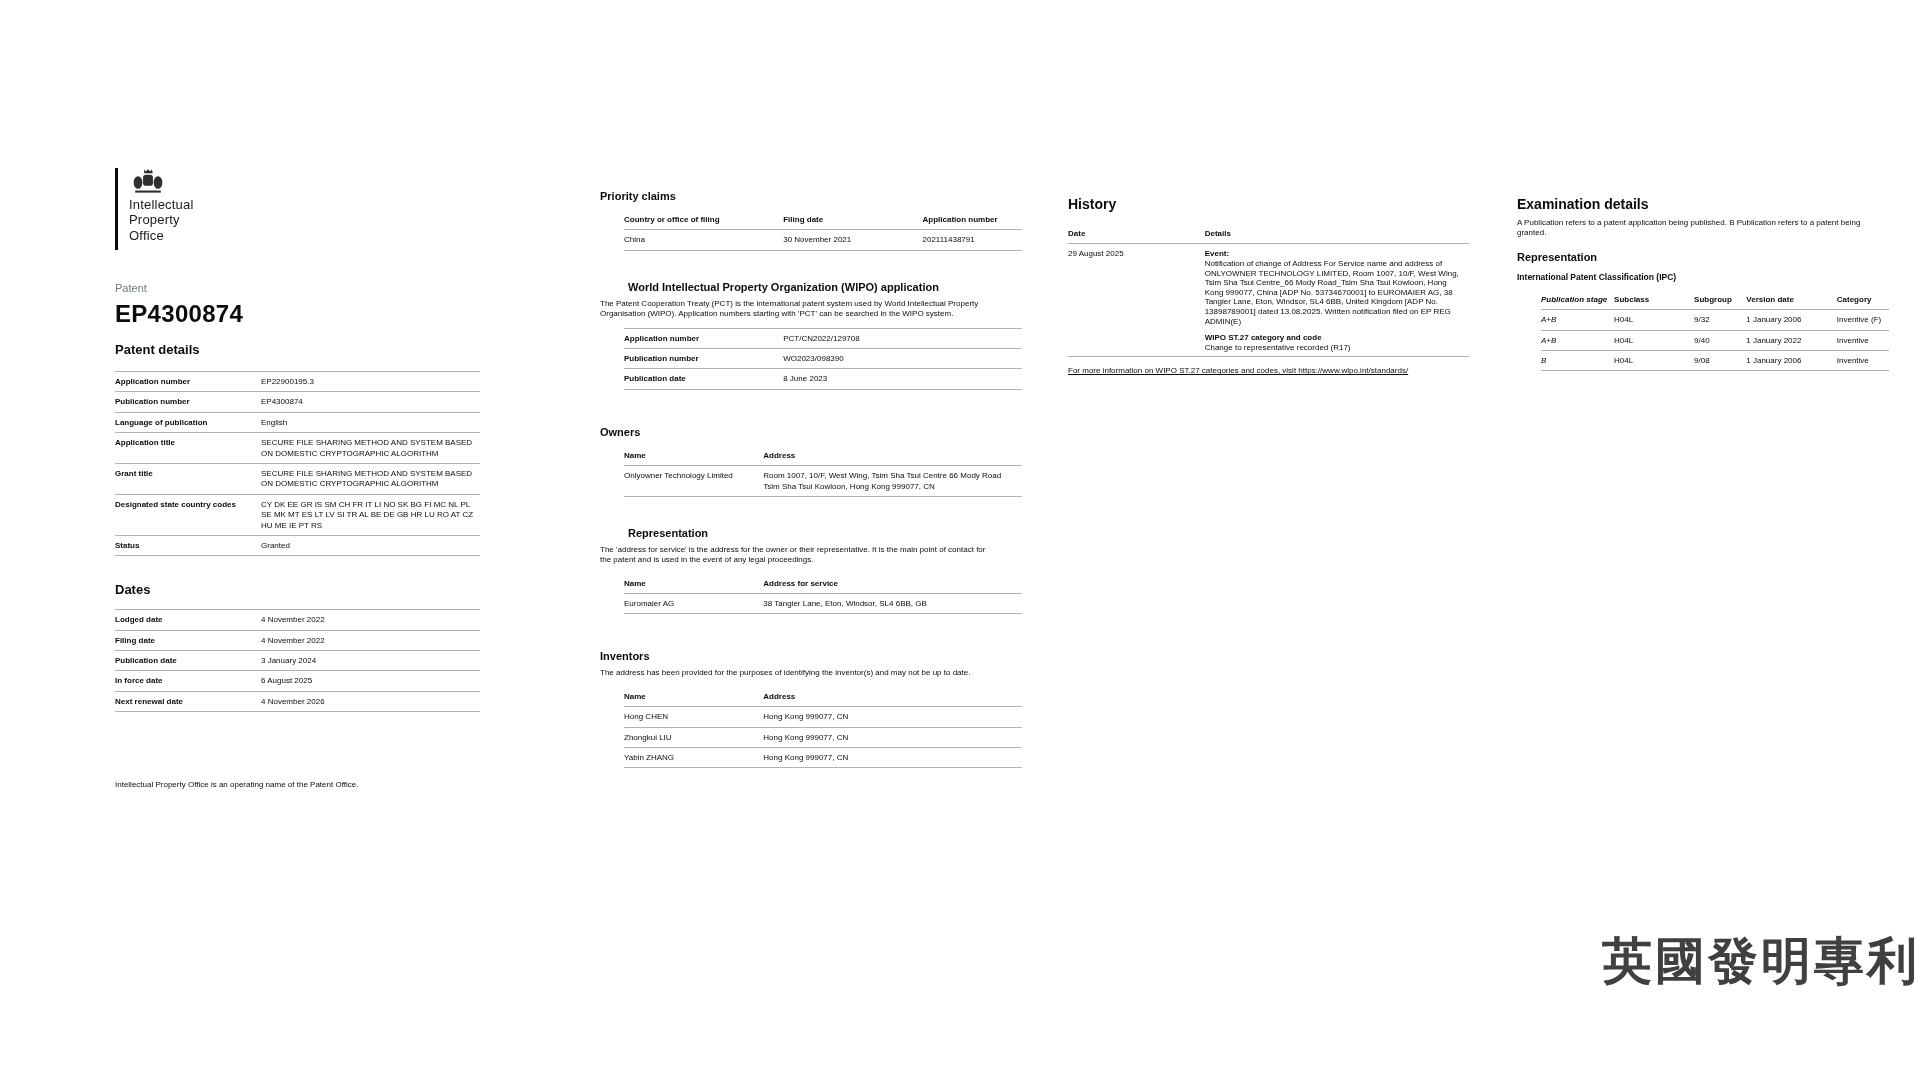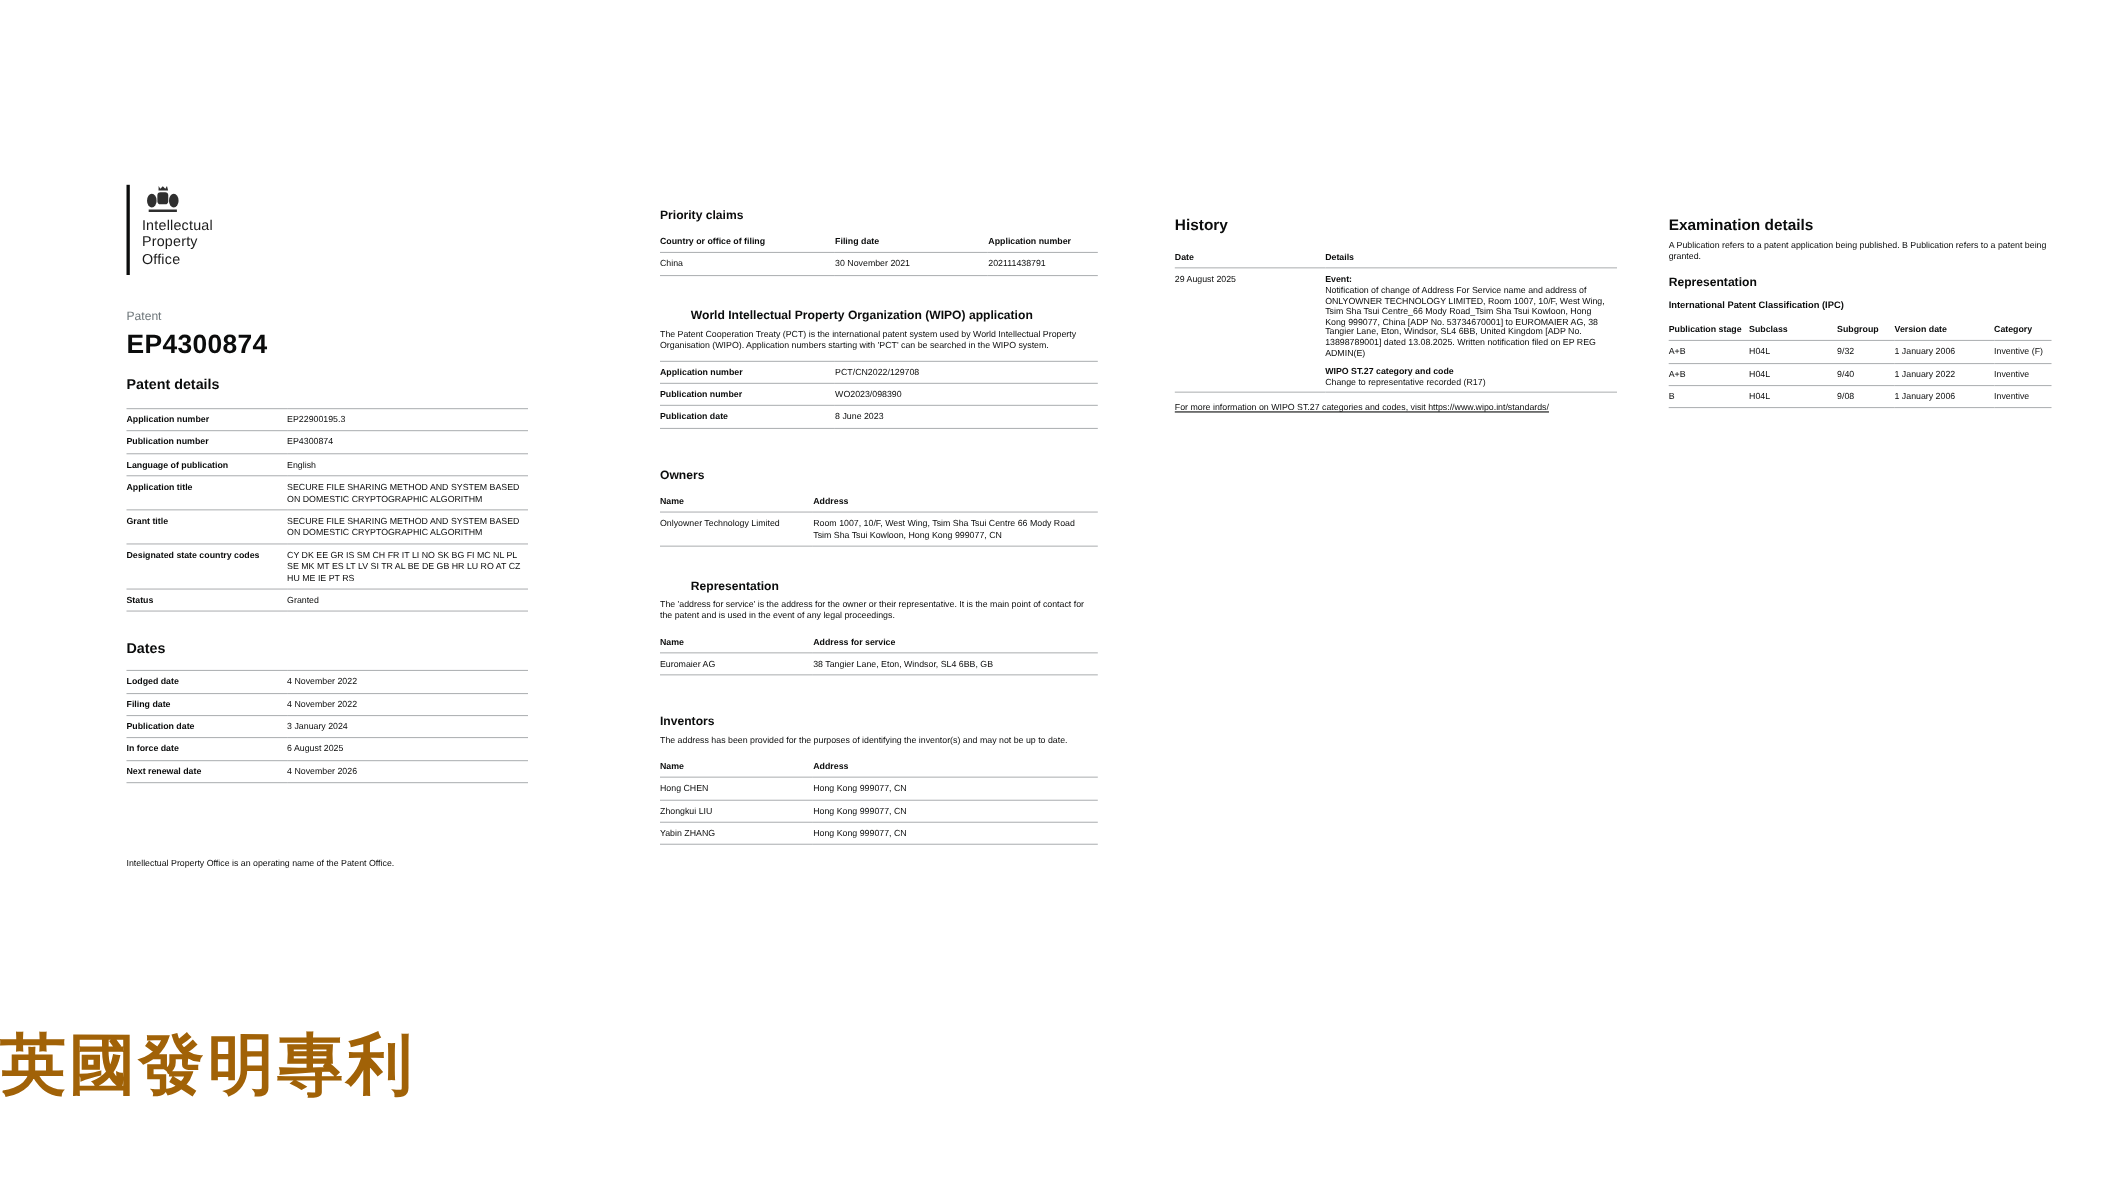--- a/index.html
+++ b/index.html
@@ -29,41 +29,41 @@
   p.intro { font-size:8px; line-height:1.3; margin-top:6px; color:#0b0c0c; }
 
   table.tbl { width:100%; border-collapse:collapse; table-layout:fixed; }
   table.tbl tr { border-bottom:1px solid #b1b4b6; }
   table.tbl.topline { border-top:1px solid #b1b4b6; }
   table.tbl th, table.tbl td {
     text-align:left; vertical-align:top; font-size:8px; line-height:1.3;
     padding:5px 6px 4px 0;
   }
   table.tbl th { font-weight:bold; }
-  .mt8{margin-top:8px;} .mt12{margin-top:12px;} .mt14{margin-top:14px;} .mt26{margin-top:26px;} .mt30{margin-top:30px;margin-left:28px;} .mt36{margin-top:36px;}
+  .mt8{margin-top:8px;margin-left:24px;} .mt12{margin-top:12px;} .mt14{margin-top:14px;} .mt26{margin-top:26px;} .mt30{margin-top:30px;margin-left:28px;} .mt36{margin-top:36px;}
 
   .kv th { width:40%; }
   .t2 th.c1, .t2 td.c1 { width:35%; }
   .t3 .c1{width:40%;} .t3 .c2{width:35%;} .t3 .c3{width:25%;}
   .hist .c1{width:34%;} .hist .c2{width:66%;}
   .hist td, .hist th { font-size:8px; }
   .hist .detail-block { line-height:1.2; }
   .hist .blk-label { font-weight:bold; }
   .hist .gap { height:7px; }
-  .cls .c1{width:21%;} .cls .c2{width:23%;} .cls .c3{width:15%;} .cls .c4{width:26%;} .cls .c5{width:15%;}
+  .cls .c1{width:21%;font-style:italic;} .cls .c2{width:23%;} .cls .c3{width:15%;} .cls .c4{width:26%;} .cls .c5{width:15%;}
 
   .footnote { font-size:8px; color:#0b0c0c; }
   .col1 .footnote { margin-top:68px; }
   .col3 .footnote { margin-top:9px;text-decoration:underline; }
 
   .ipc-h { margin-top:9px; font-size:8.5px; font-weight:bold; }
 
   .caption {
-    position:absolute; left:0; right:0; top:928px; text-align:left;
-    font-size:60px; font-weight:bold; letter-spacing:3px; color:#a16207;
+    position:absolute; left:0; right:0; top:928px; text-align:right;
+    font-size:50px; font-weight:bold; letter-spacing:3px; color:#404040;
     font-family:"DejaVu Sans", sans-serif;
   }
 </style>
 </head>
 <body>
 
 <div class="col col1">
   <div class="logo">
     <svg class="crest" width="38" height="27" viewBox="0 0 40 28">
       <g fill="#2f2f2f">

